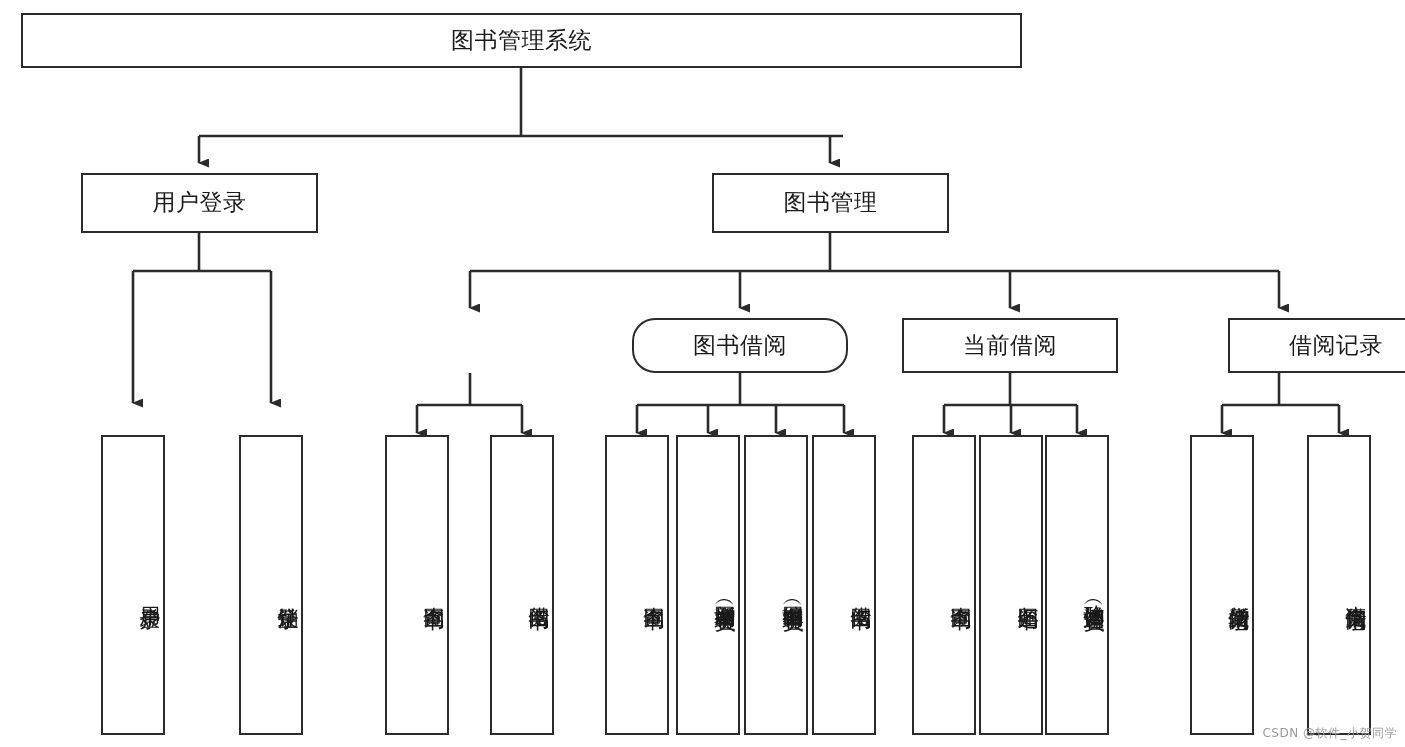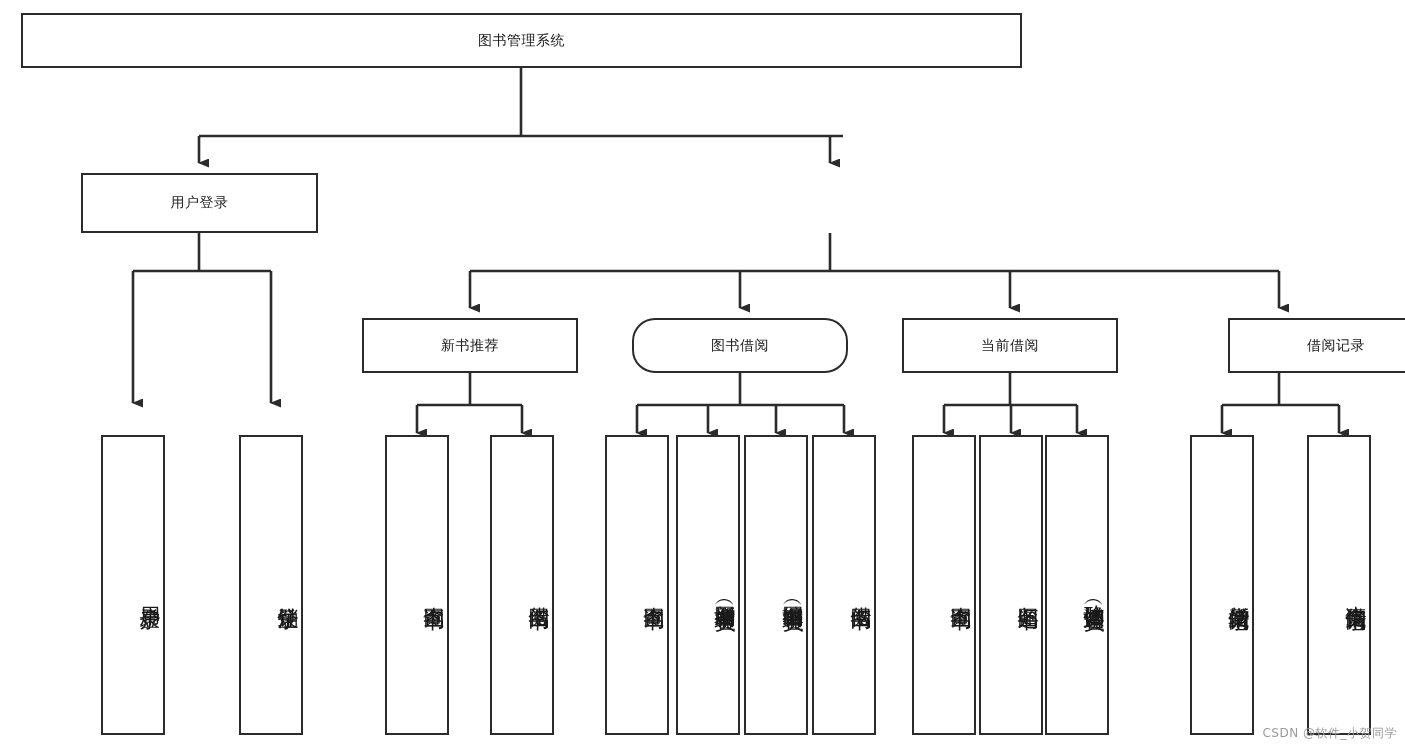--- a/index.html
+++ b/index.html
@@ -29,21 +29,21 @@
     position: absolute;
     box-sizing: border-box;
     border: 2px solid #2b2b2b;
     background: #ffffff;
     display: flex;
     align-items: center;
     justify-content: center;
     color: #1a1a1a;
   }
   .node-h {
-    font-size: 14px;
+    font-size: 23px;
     letter-spacing: 0.5px;
     line-height: 1.1;
   }
   .node-leaf {
     font-size: 21px;
     letter-spacing: 1px;
     writing-mode: vertical-rl;
     text-orientation: upright;
     align-items: flex-start;
     justify-content: center;
@@ -118,22 +118,22 @@
       <path d="M1279,373 L1279,405"></path>
       <path d="M1222,405 L1339,405"></path>
       <path d="M1222,405 L1222,433" marker-end="url(#arrowhead)"></path>
       <path d="M1339,405 L1339,433" marker-end="url(#arrowhead)"></path>
     </g>
   </svg>
 
   <div class="node node-h" style="left:21px; top:13px; width:1001px; height:55px;">图书管理系统</div>
 
   <div class="node node-h" style="left:81px; top:173px; width:237px; height:60px;">用户登录</div>
+  <div class="node node-h" style="left:712px; top:173px; width:237px; height:60px;">图书管理</div>
 
-  <div class="node node-h" style="left:362px; top:318px; width:216px; height:55px;">新书推荐</div>
   <div class="node node-h" style="left:632px; top:318px; width:216px; height:55px;border-radius:23px;">图书借阅</div>
   <div class="node node-h" style="left:902px; top:318px; width:216px; height:55px;">当前借阅</div>
   <div class="node node-h" style="left:1228px; top:318px; width:216px; height:55px;">借阅记录</div>
 
   <div class="node node-leaf" style="left:101px; top:435px; width:64px; height:300px;">
     <span class="leaf-label">用户登录</span>
   </div>
   <div class="node node-leaf" style="left:239px; top:435px; width:64px; height:300px;">
     <span class="leaf-label">注销登录</span>
   </div>

